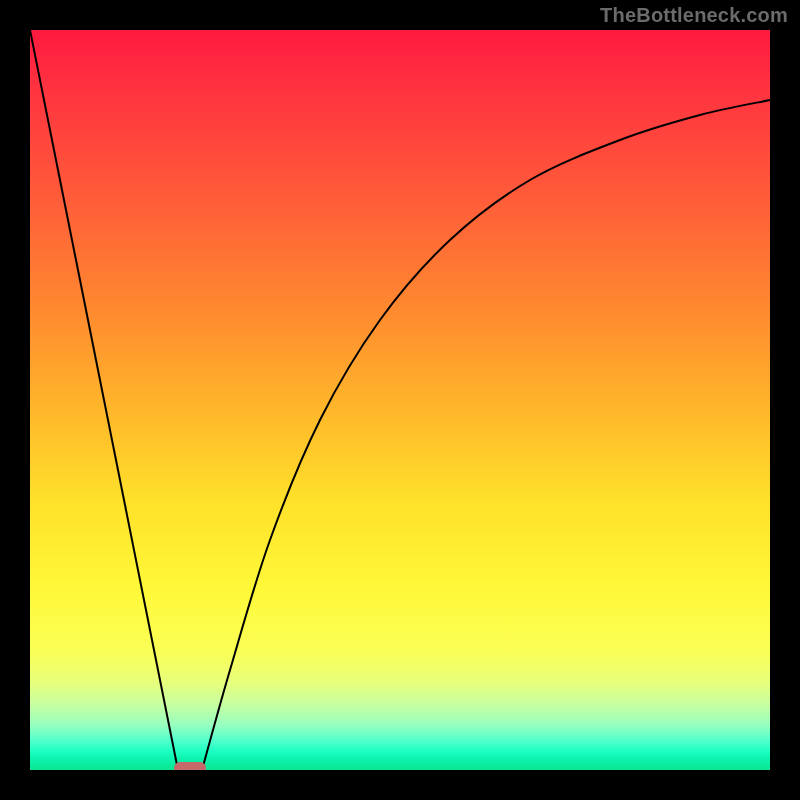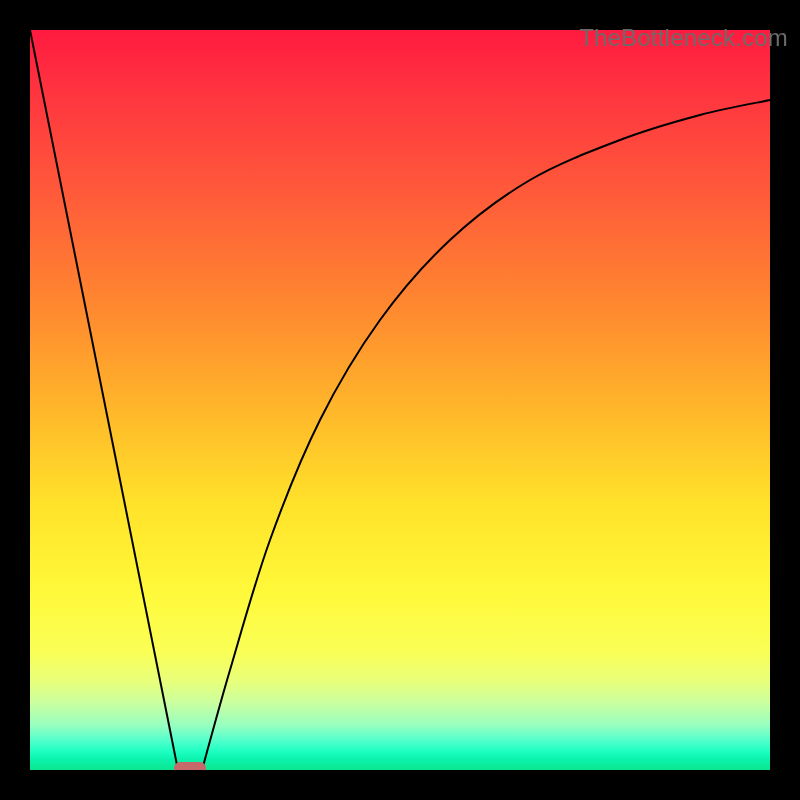--- a/index.html
+++ b/index.html
@@ -52,24 +52,23 @@
     width: 32px;
     height: 12px;
     background: #c6696a;
     border-radius: 6px;
   }
   .watermark {
     position: absolute;
     top: 4px;
     right: 12px;
     color: #6b6b6b;
-    font-size: 24px;
-    font-weight: 400;
+    font-size: 20px;
+    font-weight: 700;
     letter-spacing: 0.2px;
-    margin-top: 20px;
   }
 </style>
 </head>
 <body>
 
 <div class="frame">
   <div class="gradient"></div>
 
   <svg class="curve" viewBox="0 0 740 740" preserveAspectRatio="none">
     <path id="left-branch" fill="none" stroke="#000000" stroke-width="2" d="M0 0 L148 740"></path>

